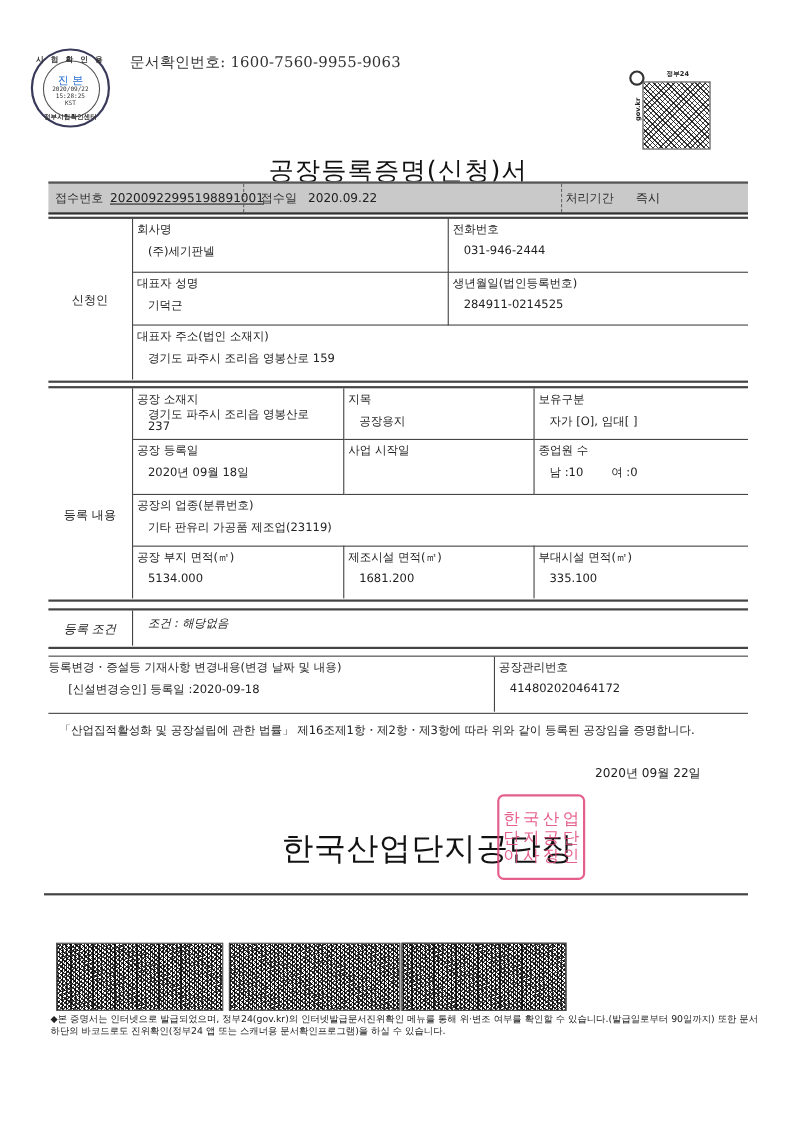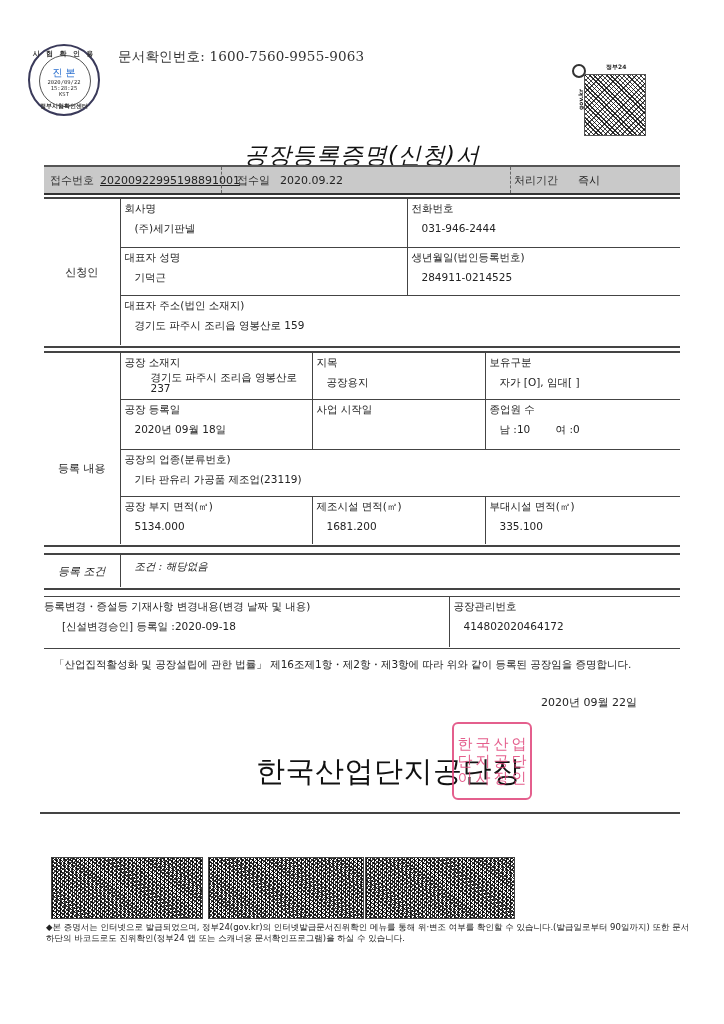--- a/index.html
+++ b/index.html
@@ -21,21 +21,21 @@
   
   .qr-top { left:584px; top:74px; width:60px; height:60px; border:1px solid #555;
     background:
       repeating-linear-gradient(45deg,#333 0 1px,#fff 1px 3px),
       repeating-linear-gradient(-45deg,#555 0 1px,transparent 1px 4px);
     background-blend-mode:multiply; }
   .qr-label { left:606px; top:63px; font-size:6px; font-weight:bold; color:#222; }
   .qr-side { left:570px; top:96px; font-size:6px; font-weight:bold; color:#222; transform:rotate(-90deg); }
   .gov-logo { left:572px; top:64px; width:14px; height:14px; border-radius:50%; border:2px solid #333; box-sizing:border-box; }
 
-  .title { left:0; width:724px; top:140px; text-align:center; font-size:23px; letter-spacing:1px; color:#111;font-style:italic; }
+  .title { left:0; width:724px; top:140px; text-align:center; font-size:23px; letter-spacing:1px; color:#111; }
 
   
   .band { left:44px; top:165px; width:636px; height:30px; background:#c9c9c9; border-top:2px solid #555; border-bottom:2px solid #333; box-sizing:border-box; }
   .band .cell { position:absolute; top:0; height:100%; display:flex; align-items:center; font-size:11px; }
   .band .sep { position:absolute; top:0; height:100%; border-left:1px dashed #666; }
   .lbl { color:#333; }
 
   
   table.form { position:absolute; border-collapse:collapse; font-size:10.5px; color:#222; }
   table.form td { border:1px solid #444; vertical-align:top; padding:0; }
@@ -151,21 +151,21 @@
       <col style="width:76px">
       <col style="width:192px">
       <col style="width:173px">
       <col style="width:195px">
     </colgroup>
   <tbody>
       <tr style="height:46px;">
     <td class="side" rowspan="4" style="border-top:none;border-bottom:none;vertical-align:middle;padding-top:40px;">등록 내용</td>
     <td style="border-top:none;">
       <span class="flabel">공장 소재지</span>
-      <span style="display:block;padding:0 4px 0 30px;line-height:11px;">
+      <span style="display:block;padding:0 4px 0 14px;line-height:11px;">
         <span style="display:block;">경기도 파주시 조리읍 영봉산로</span>
         <span style="display:block;">237</span>
       </span>
     </td>
     <td style="border-top:none;">
       <span class="flabel">지목</span>
       <span class="fval">공장용지</span>
     </td>
     <td class="noR" style="border-top:none;">
       <span class="flabel">보유구분</span>

